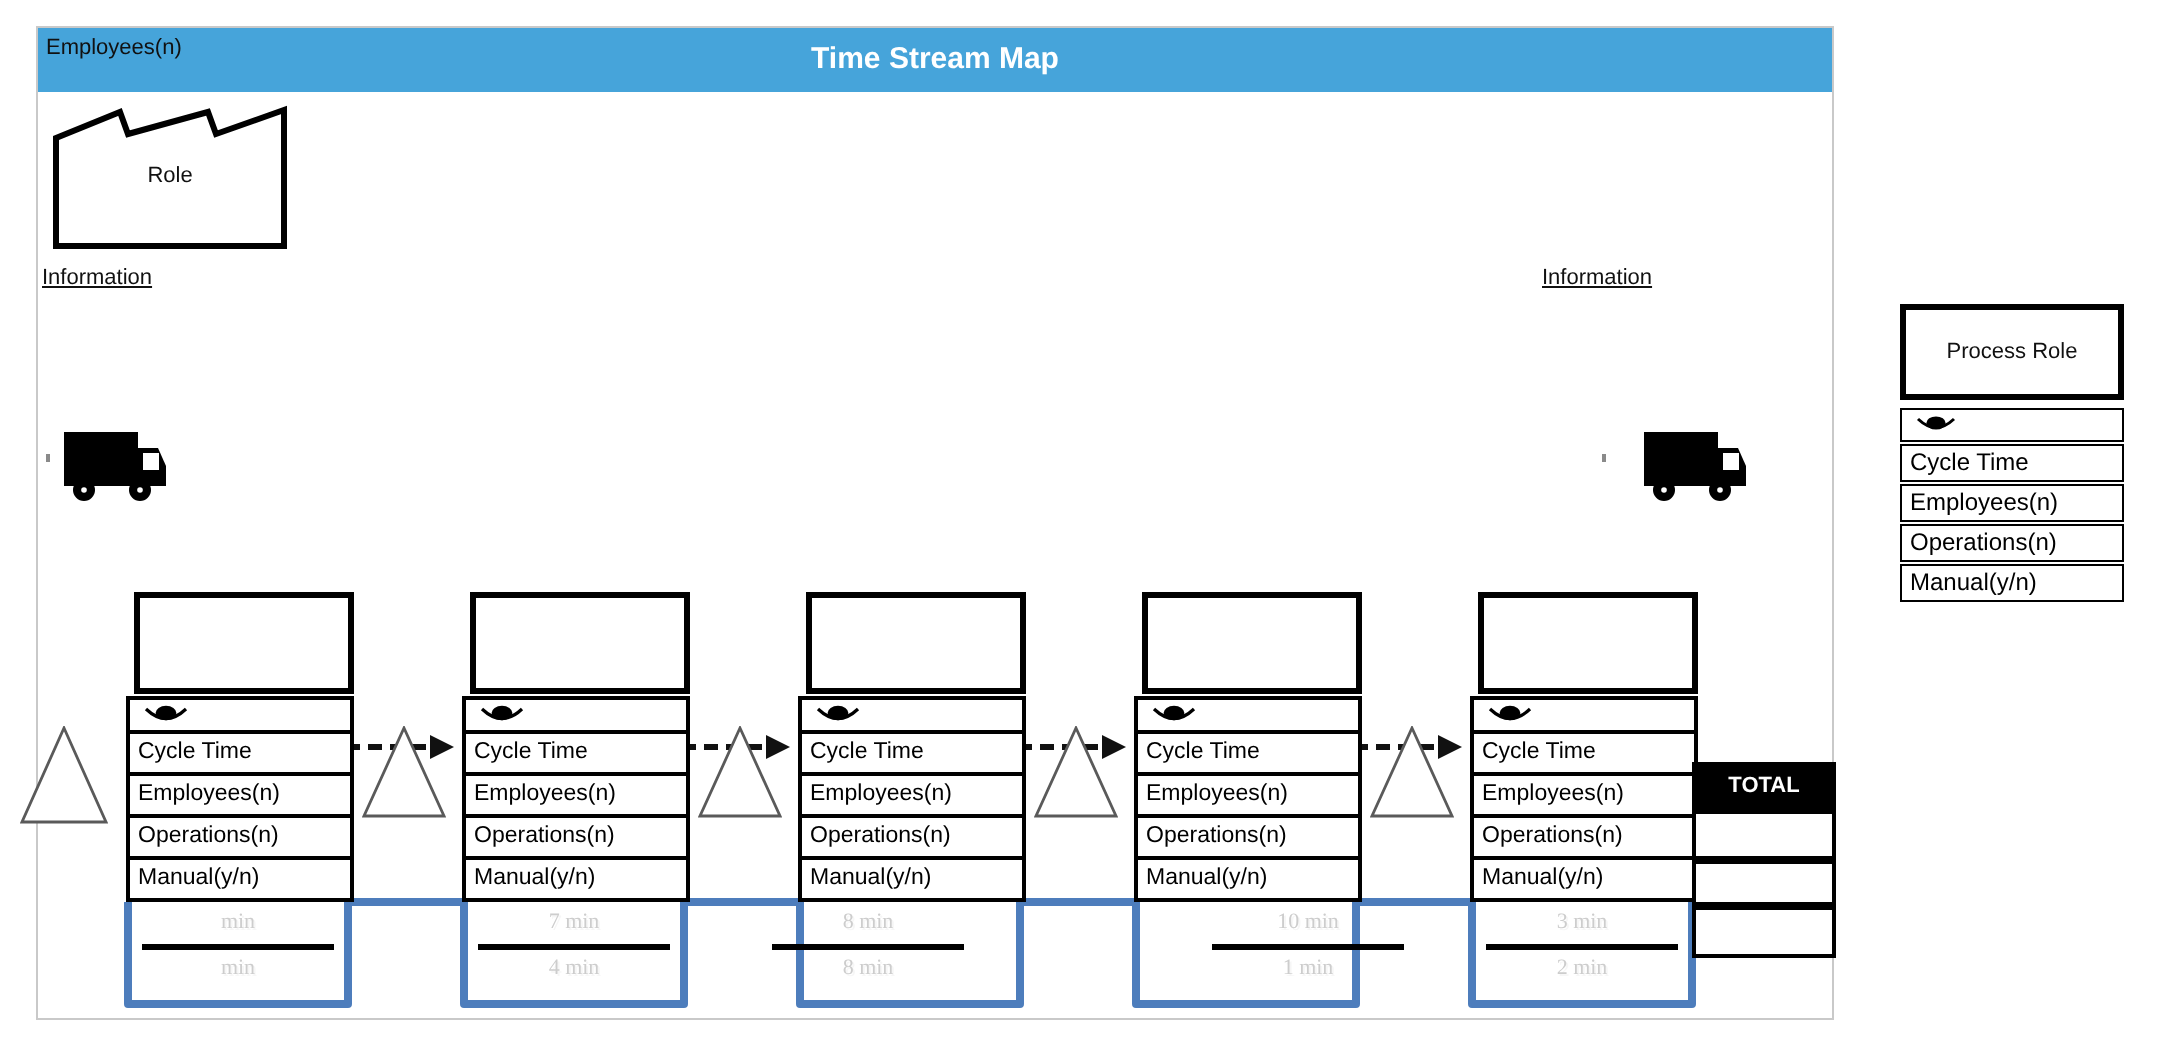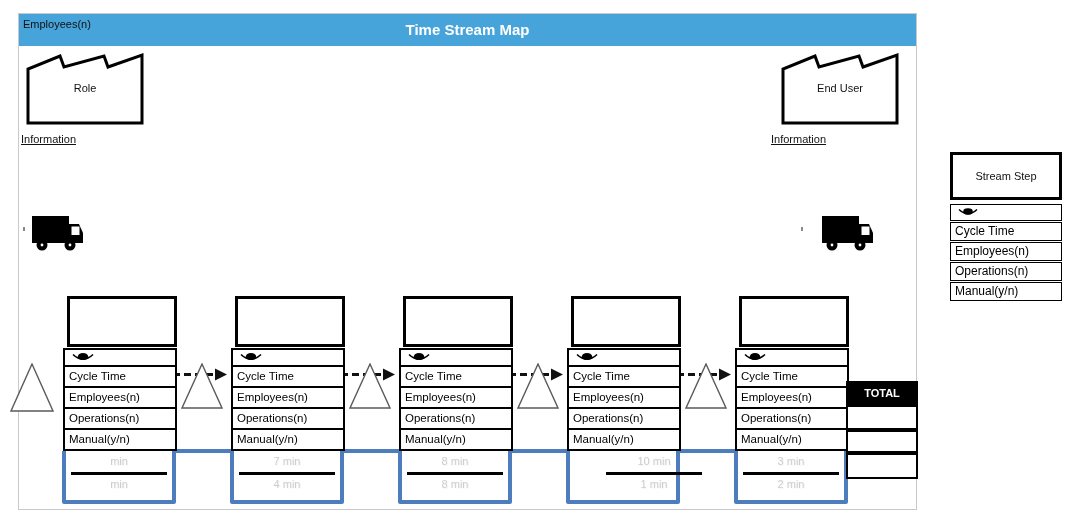--- a/index.html
+++ b/index.html
@@ -36,21 +36,21 @@
 
   
   .tri{position:absolute;}
 
   
   .arrow{position:absolute;top:353px;width:54px;height:13px;}
 
   
   .timeline-svg{position:absolute;left:0;top:0;width:899px;height:497px;pointer-events:none;}
   .tl-seg{position:absolute;top:441px;width:110px;}
-  .tl-top,.tl-bottom{height:14px;text-align:center;font-size:11px;color:#cdcdcd;text-shadow:1px 1px 0 #f6f6f6;}
+  .tl-top,.tl-bottom{height:14px;text-align:center;font-size:11px;color:#cdcdcd;text-shadow:1px 1px 0 #f6f6f6;font-family:Liberation Serif, serif;}
   .tl-line{height:3px;background:#000;margin:3px 7px 3px 7px;}
 
   
   .total-header{position:absolute;left:827px;top:367px;width:72px;height:24px;background:#000;border:2px solid #000;color:#fff;font-weight:bold;font-size:11px;text-align:center;line-height:21px;z-index:5;}
   .total-cell{position:absolute;left:827px;width:72px;background:#fff;border:2px solid #000;z-index:5;}
 
   
   .legend-box{position:absolute;left:950px;top:152px;width:112px;height:48px;border:3px solid #000;background:#fff;text-align:center;font-size:11px;line-height:42px;color:#111;}
   .legend-table{position:absolute;left:950px;top:204px;width:112px;}
   .lrow{border:1.5px solid #000;background:#fff;height:19px;margin-top:1px;font-size:12px;line-height:16px;padding-left:4px;color:#000;overflow:hidden;}
@@ -67,26 +67,20 @@
   </div>
 
   <div class="factory" style="left:7px;top:38px;padding-left:44px;">
     <svg width="118" height="73">
       <polygon points="2,71 2,17 34,4 38,15 78,4 82,15 116,3 116,71" fill="#fff" stroke="#000" stroke-width="3"></polygon>
     </svg>
     <div class="flabel">Role</div>
   </div>
   <div class="info-caption" style="left:2px;top:119px;">Information</div>
 
-  <div class="factory" style="left:762px;top:38px;">
-    <svg width="118" height="73">
-      <polygon points="2,71 2,17 34,4 38,15 78,4 82,15 116,3 116,71" fill="#fff" stroke="#000" stroke-width="3"></polygon>
-    </svg>
-    <div class="flabel">End User</div>
-  </div>
   <div class="info-caption" style="left:752px;top:119px;">Information</div>
 
   <span class="tiny-mark" style="left:4px;top:213px;"></span>
   <div class="truck" style="left:10px;top:195px;">
     <svg width="62" height="46">
       <rect x="3" y="7" width="37" height="27" fill="#000"></rect>
       <path d="M40 15 h10 l4 9 v10 h-14 z" fill="#000"></path>
       <rect x="42.5" y="17.5" width="8" height="8.5" fill="#fff"></rect>
       <circle cx="13" cy="36" r="5.5" fill="#000"></circle>
         <circle cx="13" cy="36" r="1.4" fill="#fff"></circle>
@@ -227,21 +221,21 @@
       <div class="tl-seg" style="left: 45px;">
     <div class="tl-top">min</div>
     <div class="tl-line"></div>
     <div class="tl-bottom">min</div>
   </div>
       <div class="tl-seg" style="left: 213px;">
     <div class="tl-top">7 min</div>
     <div class="tl-line"></div>
     <div class="tl-bottom">4 min</div>
   </div>
-      <div class="tl-seg" style="left: 381px;">
+      <div class="tl-seg" style="left: 360px;">
     <div class="tl-top">8 min</div>
     <div class="tl-line"></div>
     <div class="tl-bottom">8 min</div>
   </div>
       <div class="tl-seg" style="left: 580px;">
     <div class="tl-top">10 min</div>
     <div class="tl-line"></div>
     <div class="tl-bottom">1 min</div>
   </div>
       <div class="tl-seg" style="left: 717px;">
@@ -250,21 +244,21 @@
     <div class="tl-bottom">2 min</div>
   </div>
     </div>
 
   <div class="total-header">TOTAL</div>
   <div class="total-cell" style="top:391px;height:25px;"></div>
   <div class="total-cell" style="top:416px;height:23px;"></div>
   <div class="total-cell" style="top:439px;height:26px;"></div>
 </div>
 
-<div class="legend-box">Stream Step</div>
+<div class="legend-box">Process Role</div>
 <div class="legend-table">
   <div class="lrow eye-row">
     <svg width="22" height="11">
       <path d="M2 2.5 Q11 11 20 2.5" fill="none" stroke="#000" stroke-width="1.5"></path>
       <ellipse cx="11" cy="4.5" rx="4.8" ry="3.3" fill="#000"></ellipse>
     </svg>
   </div>
   <div class="lrow">Cycle Time</div>
   <div class="lrow">Employees(n)</div>
   <div class="lrow">Operations(n)</div>

